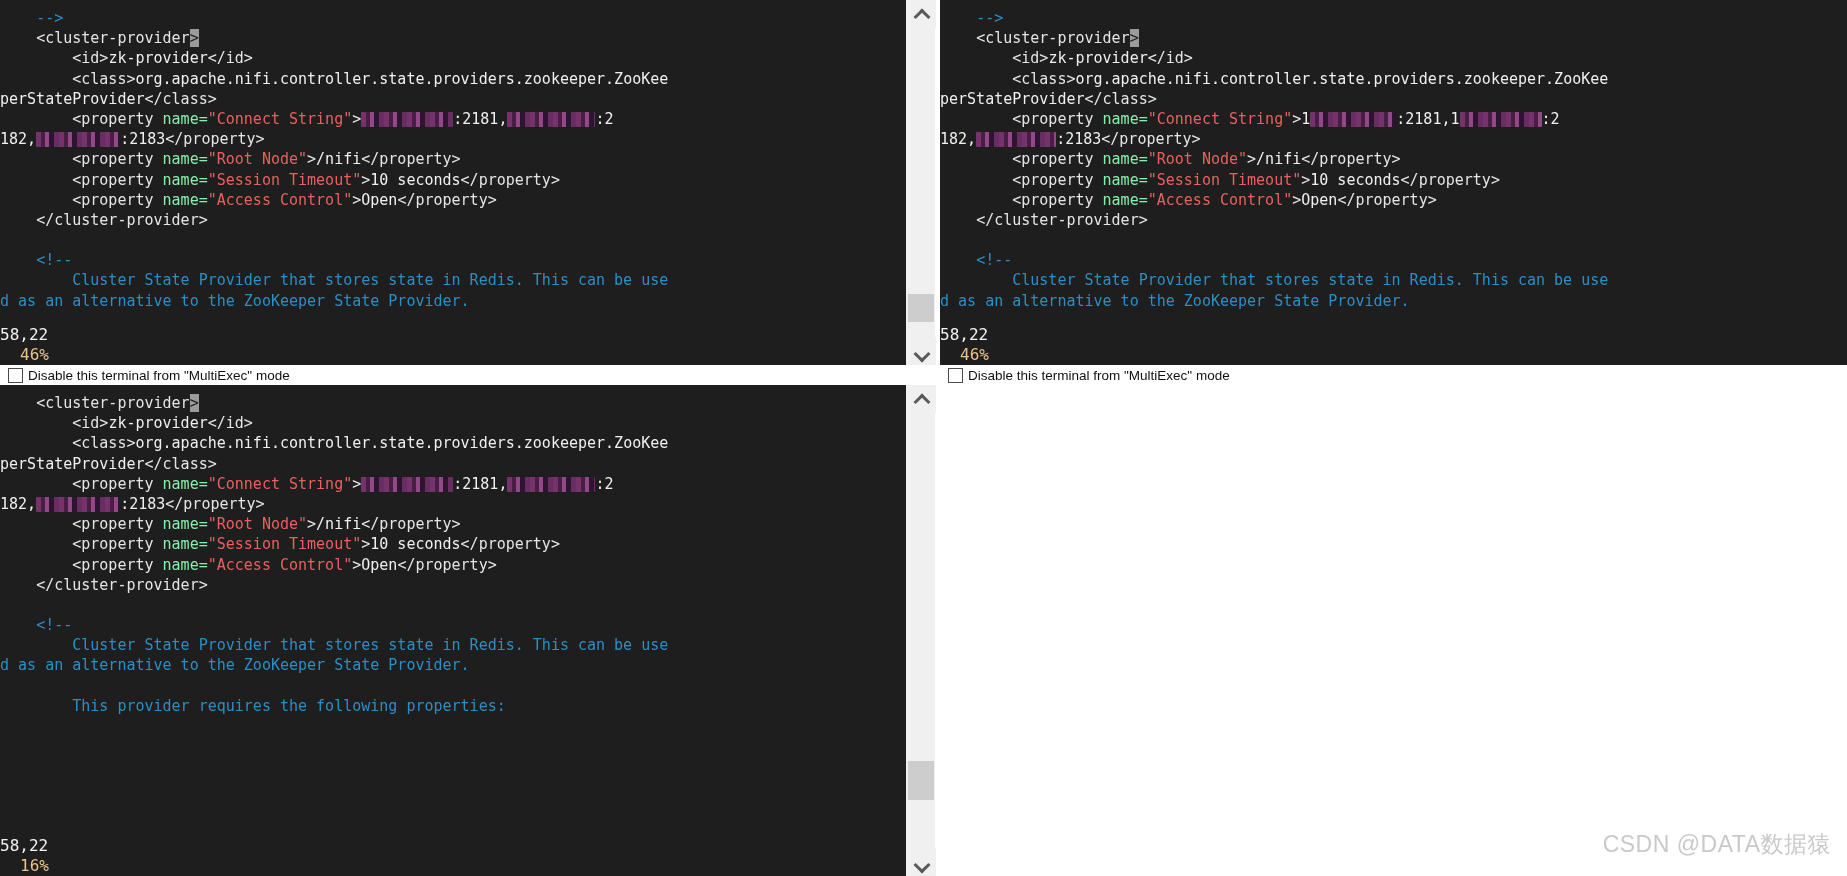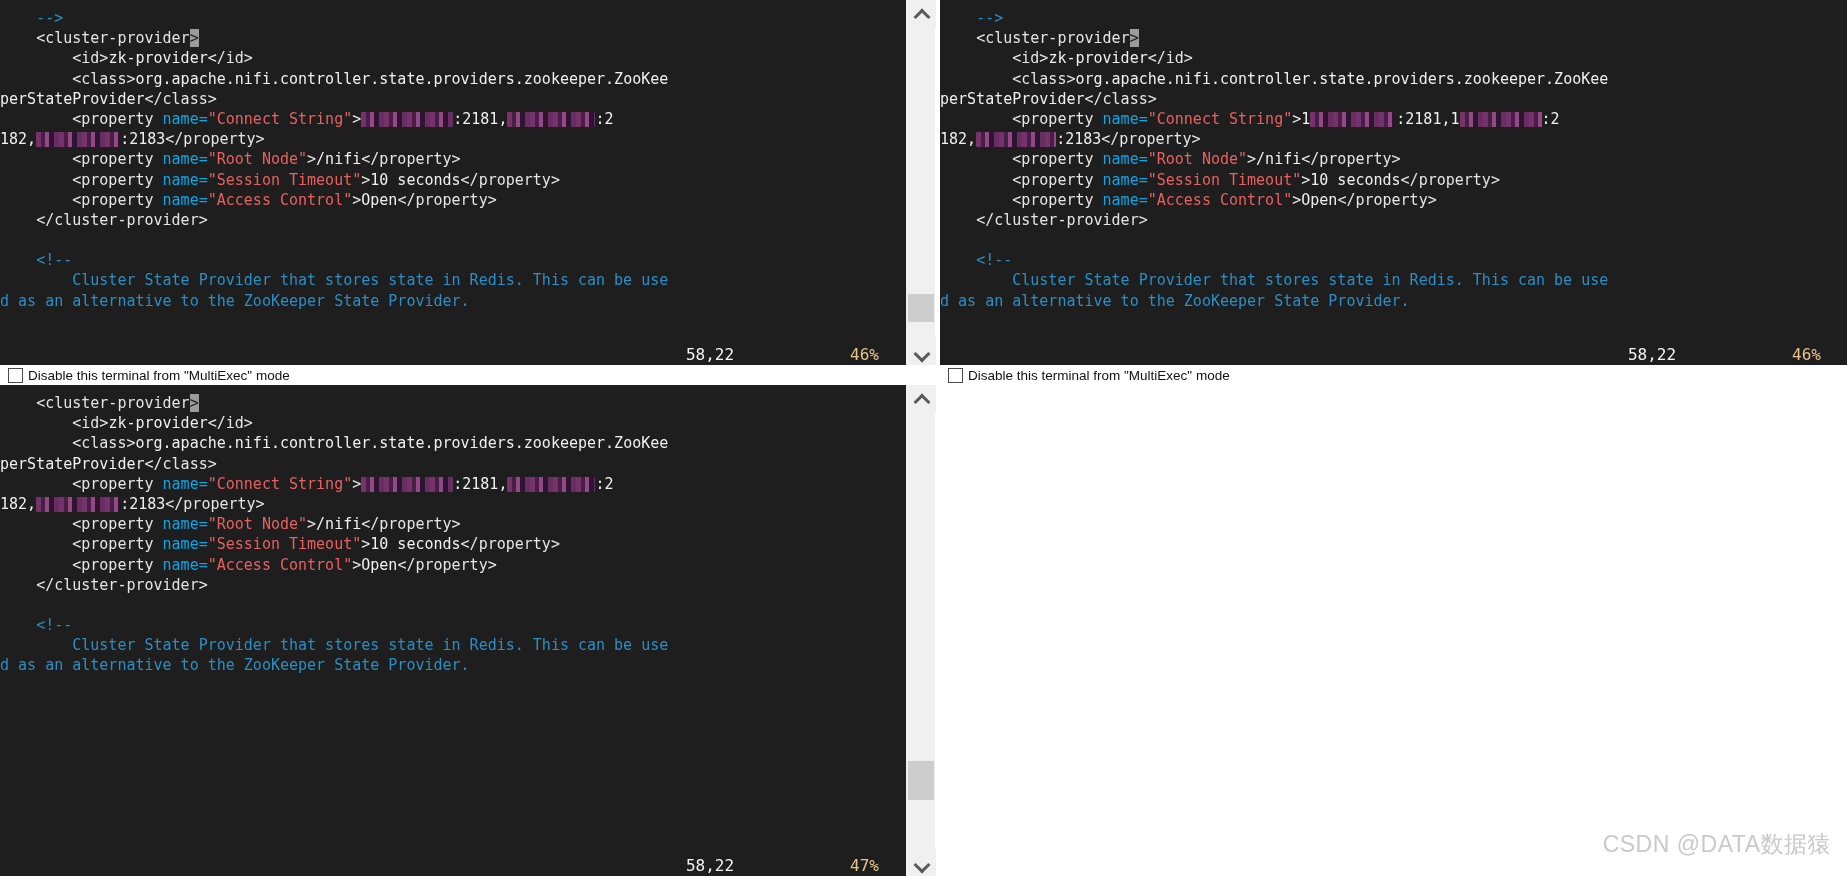--- a/index.html
+++ b/index.html
@@ -50,21 +50,21 @@
   .chev.up::before { transform:rotate(135deg); }
   .chev.down::before { transform:rotate(-45deg); }
   .sthumb {
     position:absolute; left:2px; width:26px;
     background:#cdcdcd;
   }
 
   
   .line { white-space:pre; padding-left:0; height:20.2px; }
   .tagname  { color:#e5e5e5; }
-  .attr     { color:#0ea5e9; }
+  .attr     { color:#86efac; }
   .val      { color:#e8615f; }
   .txt      { color:#f0f0f0; }
   .cmt      { color:#2b8fc6; }
   .cursor   { background:#9b9b9b; color:#1e1e1e; }
 
   
   .redact {
     display:inline-block; vertical-align:-3px;
     height:15px; border-radius:1px;
     background:
@@ -76,23 +76,24 @@
         #6d2f66 18px, #6d2f66 23px),
       #5a2a55;
     filter:blur(0.7px);
     opacity:0.95;
   }
 
   
   .statusbar {
     position:absolute; left:0; right:0; bottom:0;
     height:28px; background:#1e1e1e;
-    display:flex; align-items:flex-end; justify-content:flex-end;
+    display:flex; align-items:flex-start; justify-content:flex-end;
     font-family:"DejaVu Sans Mono","Liberation Mono",monospace;
     font-size:16px;
+    flex-direction:column;
   }
   .pos { color:#f2f2f2; margin-right:96px; }
   .pct { color:#e8c48a; margin-right:26px;margin-left:20px; }
 
   
   .cbbar {
     position:absolute; left:0; width:100%; height:20px;
     background:#ffffff; display:flex; align-items:center;
     padding-left:8px;
   }
@@ -203,23 +204,24 @@
           <div class="line"><span class="txt">182,</span><span class="redact" style="width: 84px;"></span><span class="txt">:2183</span><span class="tagname">&lt;/property&gt;</span></div>
           <div class="line"><span class="txt">        </span><span class="tagname">&lt;property </span><span class="attr">name=</span><span class="val">"Root Node"</span><span class="tagname">&gt;</span><span class="txt">/nifi</span><span class="tagname">&lt;/property&gt;</span></div>
           <div class="line"><span class="txt">        </span><span class="tagname">&lt;property </span><span class="attr">name=</span><span class="val">"Session Timeout"</span><span class="tagname">&gt;</span><span class="txt">10 seconds</span><span class="tagname">&lt;/property&gt;</span></div>
           <div class="line"><span class="txt">        </span><span class="tagname">&lt;property </span><span class="attr">name=</span><span class="val">"Access Control"</span><span class="tagname">&gt;</span><span class="txt">Open</span><span class="tagname">&lt;/property&gt;</span></div>
           <div class="line"><span class="txt">    </span><span class="tagname">&lt;/cluster-provider&gt;</span></div>
           <div class="line"><span class="txt"></span></div>
           <div class="line"><span class="txt">    </span><span class="cmt">&lt;!--</span></div>
           <div class="line"><span class="cmt">        Cluster State Provider that stores state in Redis. This can be use</span></div>
           <div class="line"><span class="cmt">d as an alternative to the ZooKeeper State Provider.</span></div>
           <div class="line"><span class="txt"></span></div>
+          <div class="line"><span class="cmt">        This provider requires the following properties:</span></div>
         <div class="statusbar">
           <span class="pos">58,22</span>
-          <span class="pct">47%</span>
+          <span class="pct">16%</span>
         </div>
       </div>
       <div class="sbar">
         <div class="sbtn up">
             <span class="chev up"></span>
           </div>
         <div class="sthumb" id="thumb-bl" style="height: 39.15px; top: 376px;"></div>
         <div class="sbtn down">
             <span class="chev down"></span>
           </div>

